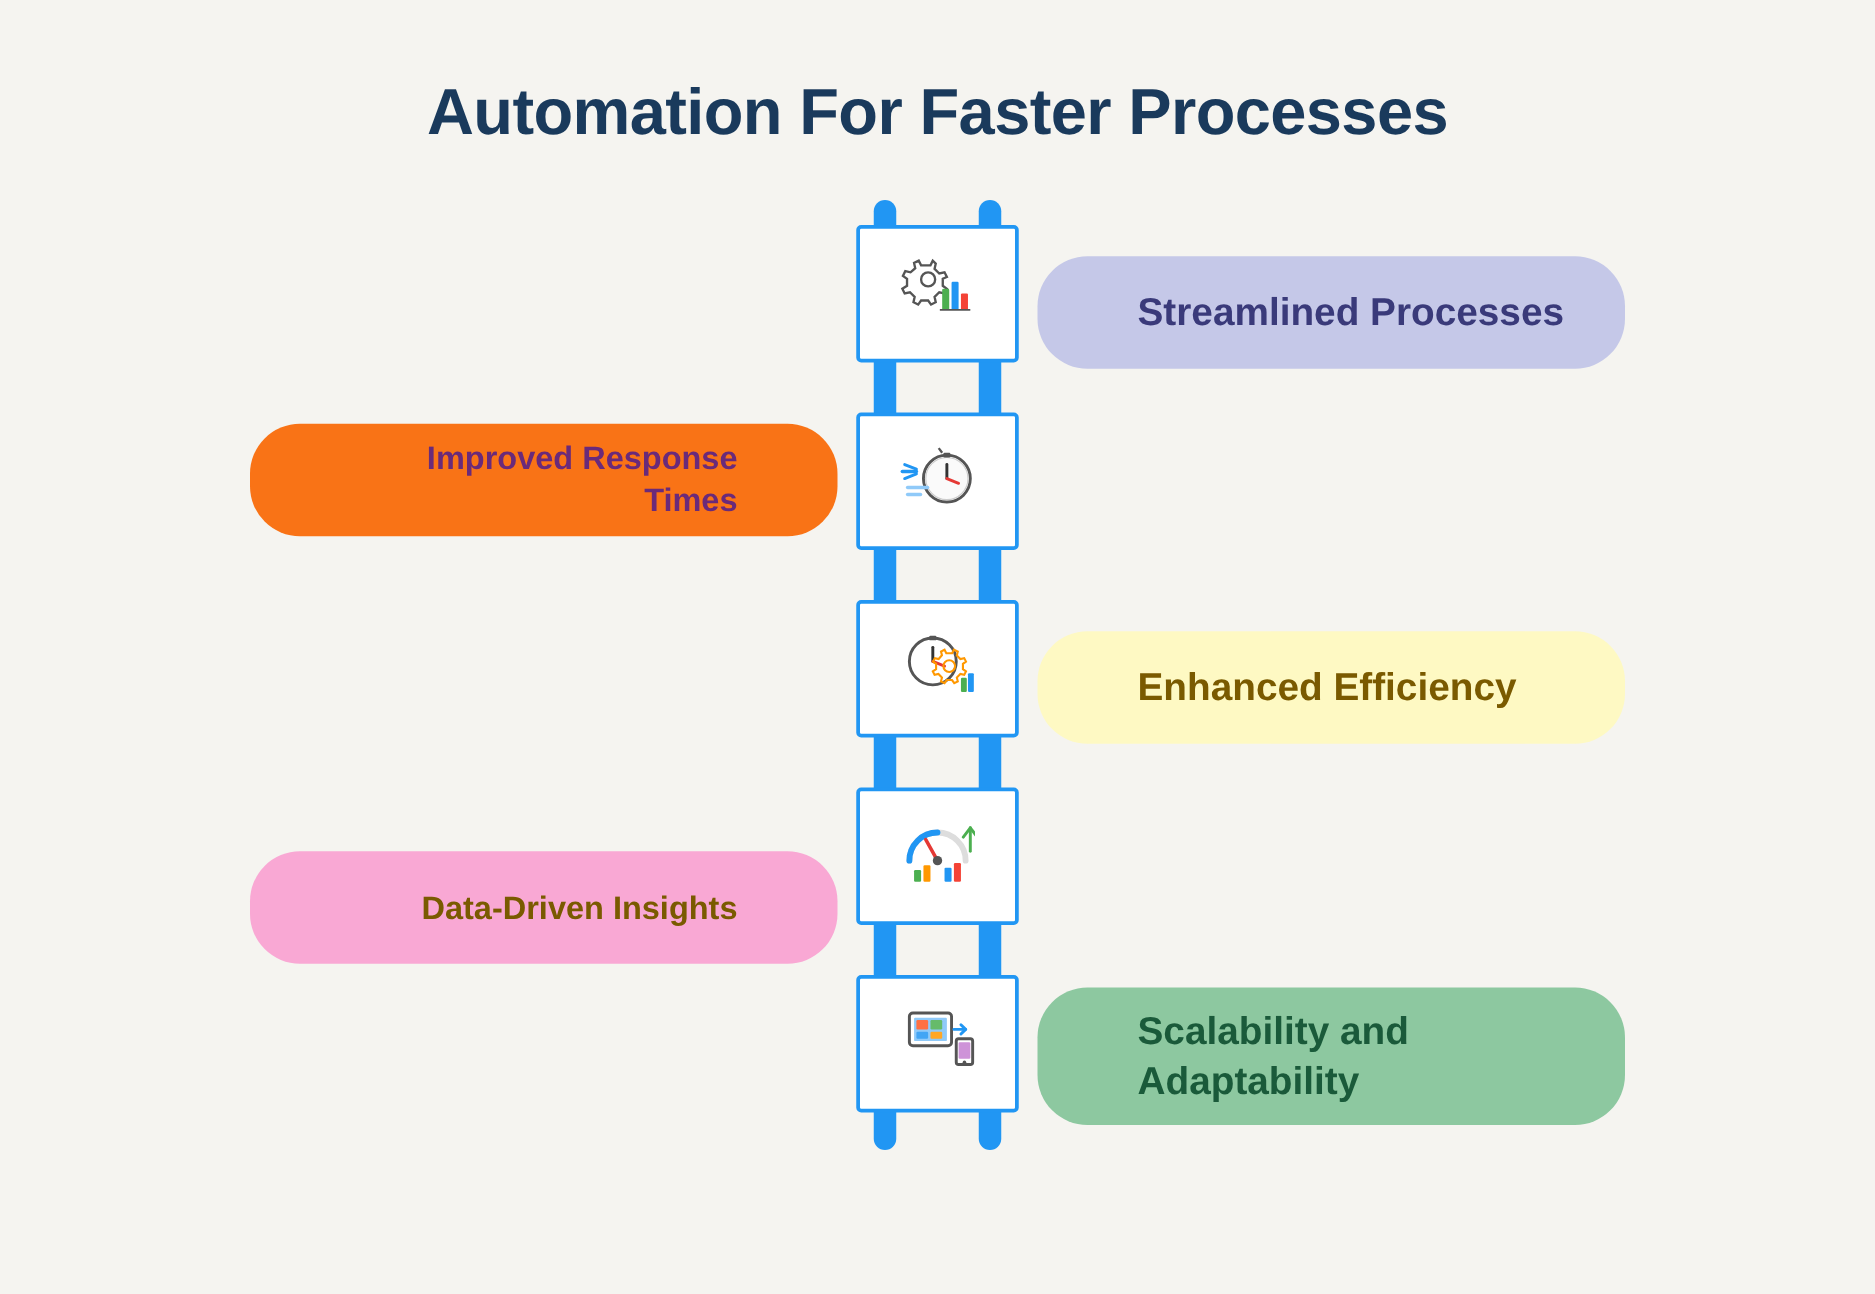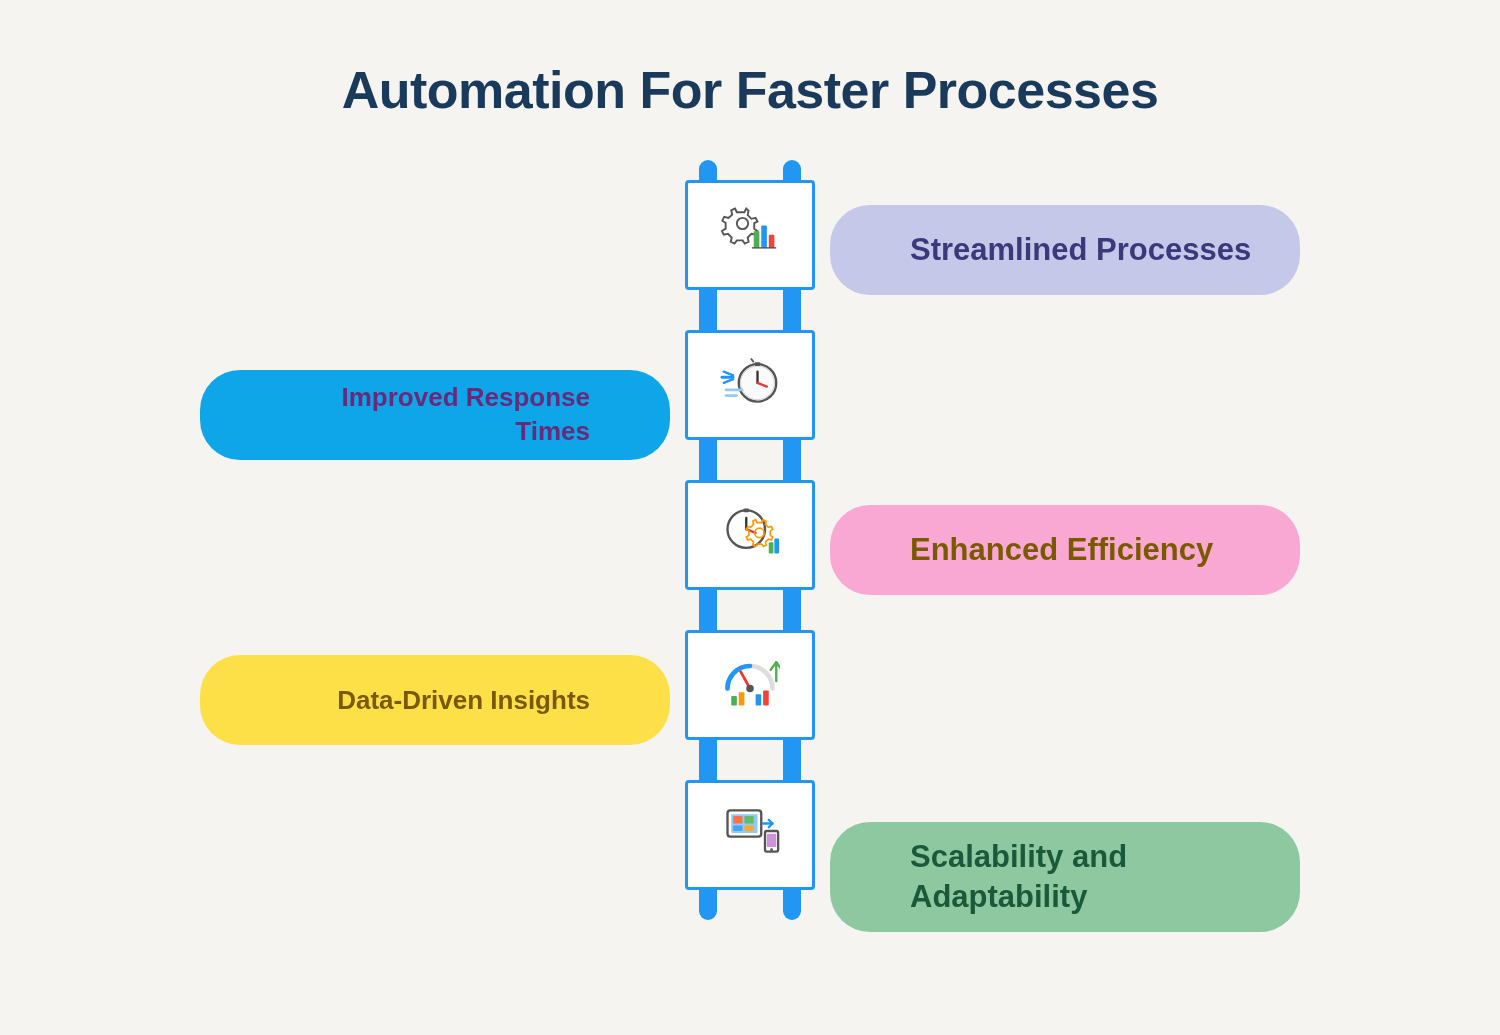--- a/index.html
+++ b/index.html
@@ -106,23 +106,23 @@
       justify-content: flex-end;
       padding: 0 80px 0 40px;
       font-size: 26px;
       font-weight: 600;
       width: 470px;
       text-align: right;
       z-index: 1;
     }
 
     .label-right-1 { top: 45px; background: #c5c8e8; color: #3a3a7a; }
-    .label-left-2  { top: 210px; background: #0ea5e9; color: #6a2a7a; }
-    .label-right-3 { top: 345px; background: #f9a8d4; color: #7a5a00; }
-    .label-left-4  { top: 495px; background: #fde047; color: #7a5a00; }
+    .label-left-2  { top: 179px; background: #f97316; color: #6a2a7a; }
+    .label-right-3 { top: 345px; background: #fef9c3; color: #7a5a00; }
+    .label-left-4  { top: 521px; background: #f9a8d4; color: #7a5a00; }
     .label-right-5 { top: 630px; background: #8dc8a0; color: #1a5a3a; line-height: 1.3; height: 110px; }
 
     
     .label-right-5 { display: flex; align-items: center; }
 
     
     .icon-svg {
       width: 60px;
       height: 60px;
     }
@@ -240,21 +240,21 @@
   </div>
 
   <div class="label-right label-right-1">
     <span>Streamlined Processes</span>
   </div>
 
   <div class="label-right label-right-3">
     <span>Enhanced Efficiency</span>
   </div>
 
-  <div class="label-right label-right-5" style="padding:0 40px 0 80px;margin-top:32px;">
+  <div class="label-right label-right-5" style="padding:0 40px 0 80px;">
     <span style="line-height:1.3;">Scalability and<br>Adaptability</span>
   </div>
 
   <div class="label-left label-left-2">
     <span style="line-height:1.3;">Improved Response<br>Times</span>
   </div>
 
   <div class="label-left label-left-4">
     <span>Data-Driven Insights</span>
   </div>

